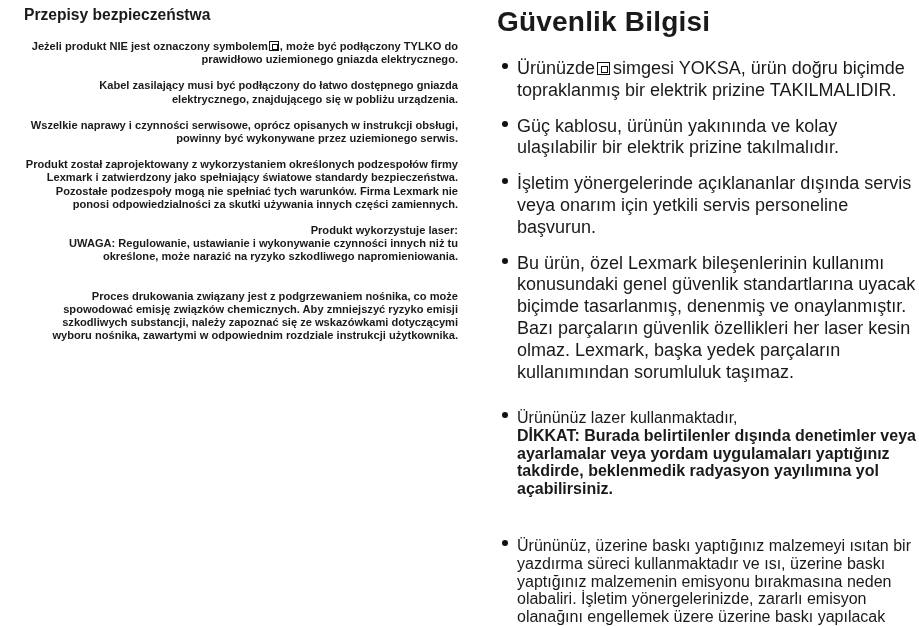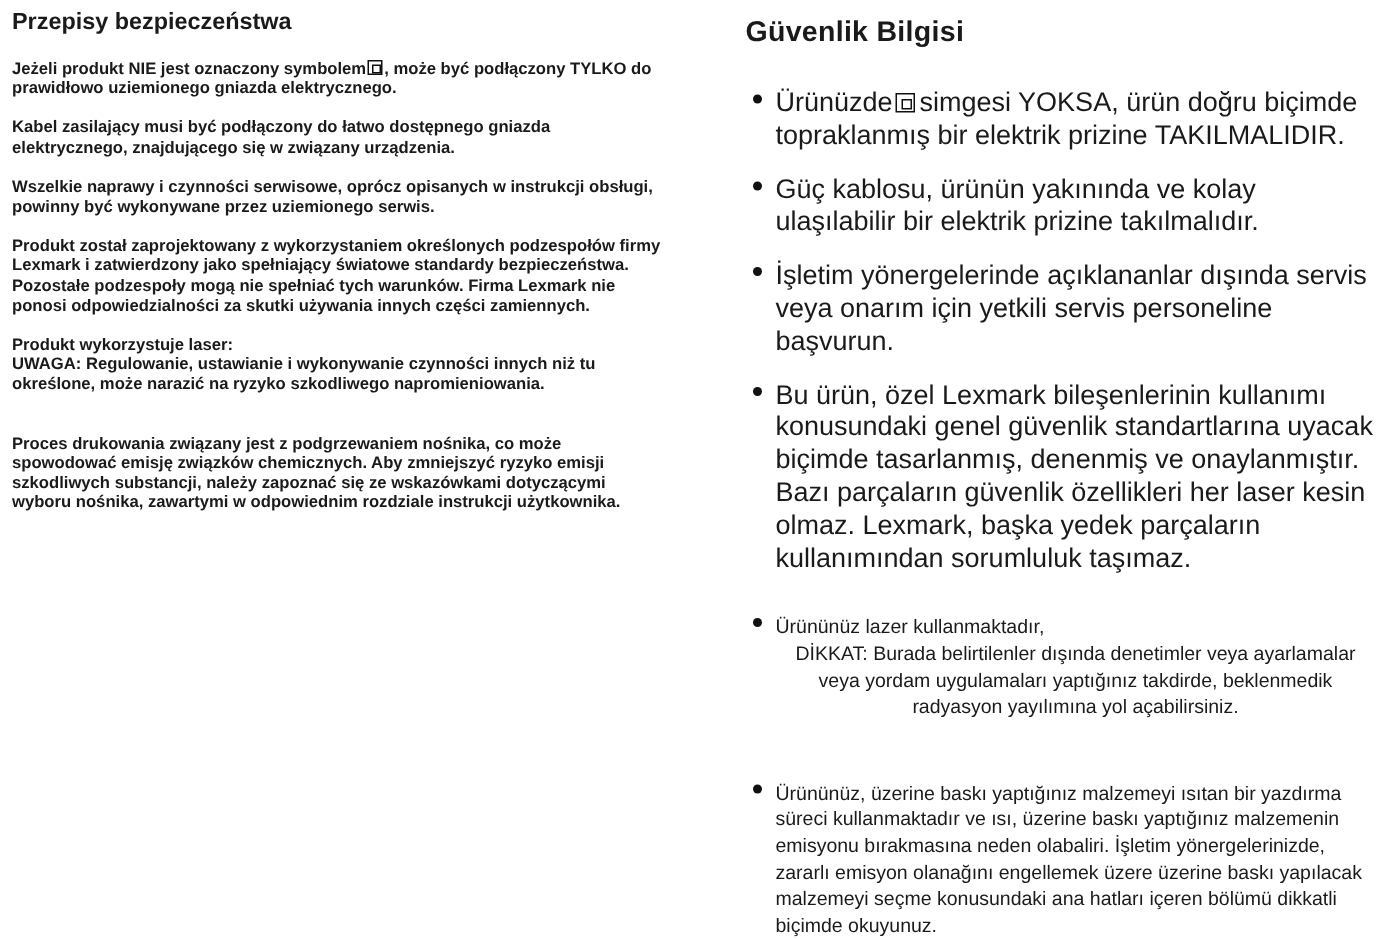--- a/index.html
+++ b/index.html
@@ -1,69 +1,69 @@
 <!DOCTYPE html>
 <html><head>
   <meta charset="utf-8">
   <style>
     html, body { margin: 0; padding: 0; background: #ffffff; }
     body { width: 919px; height: 626px; position: relative; overflow: hidden; color: #111; }
     .col-left {
-      position: absolute; left: 8px; top: 6px; width: 450px;
+      position: absolute; left: 24px; top: 6px; width: 450px;
       font-family: "Liberation Sans", sans-serif; font-size: 11.1px; line-height: 13.2px;
       font-weight: bold; color: #1a1a1a;
     }
     .col-left h1 {
       font-size: 15.6px; margin: 0 0 16px 0; font-weight: bold; line-height: 18px;
     }
-    .col-left p { margin: 0 16px 13px 0; }
+    .col-left p { margin: 0 16px 13px 0; text-align: right; }
     .col-left p.gap { margin-bottom: 26px; }
     .sym {
       display: inline-block; width: 10px; height: 10px; border: 1px solid #111;
       position: relative; vertical-align: -1px; box-sizing: border-box; margin: 0 1px;
     }
     .sym::after {
       content: ""; position: absolute; left: 2px; top: 2px; width: 4px; height: 4px; border: 1px solid #111;
     }
     .col-right {
       position: absolute; left: 497px; top: 8px; width: 420px;
       font-family: "Liberation Sans", sans-serif; color: #1a1a1a;
     }
     .col-right h1 {
-      font-size: 19px; font-weight: bold; margin: 0 0 22px 0; line-height: 28px; letter-spacing: 0.2px;
+      font-size: 28px; font-weight: bold; margin: 0 0 22px 0; line-height: 28px; letter-spacing: 0.2px;
     }
     .col-right ul { list-style: none; margin: 0; padding: 0; }
     .col-right li {
       position: relative; padding-left: 20px; font-size: 18px; line-height: 21.8px; margin-bottom: 14px;
     }
     .col-right li .bullet {
       position: absolute; left: 5px; top: 5px; width: 6px; height: 6px; border-radius: 50%; background: #111;
     }
-    .col-right li.small { font-size: 13px; line-height: 17.6px; }
+    .col-right li.small { font-size: 16px; line-height: 17.6px; }
     .col-right li.small .bullet { top: 3px; }
     .col-right li.gap-top { margin-top: 26px; }
     .col-right li.gap-top2 { margin-top: 40px; }
     .col-right .sym-r {
       display: inline-block; width: 13px; height: 13px; border: 1px solid #111; box-sizing: border-box;
       position: relative; vertical-align: -1px; margin: 0 3px 0 2px;
     }
     .col-right .sym-r::after {
       content: ""; position: absolute; left: 3px; top: 3px; width: 5px; height: 5px; border: 1px solid #111;
     }
-    .b { font-weight: normal; display: block; text-align: center; }
+    .b { font-weight: bold; display: block; }
   </style>
 </head>
 <body>
 
 <div class="col-left">
   <h1>Przepisy bezpieczeństwa</h1>
   <p>
     <span>Jeżeli produkt NIE jest oznaczony symbolem</span><span class="sym"></span><span>, może być podłączony TYLKO do prawidłowo uziemionego gniazda elektrycznego.</span>
   </p>
-  <p>Kabel zasilający musi być podłączony do łatwo dostępnego gniazda elektrycznego, znajdującego się w związany urządzenia.</p>
+  <p>Kabel zasilający musi być podłączony do łatwo dostępnego gniazda elektrycznego, znajdującego się w pobliżu urządzenia.</p>
   <p>Wszelkie naprawy i czynności serwisowe, oprócz opisanych w instrukcji obsługi, powinny być wykonywane przez uziemionego serwis.</p>
   <p>Produkt został zaprojektowany z wykorzystaniem określonych podzespołów firmy Lexmark i zatwierdzony jako spełniający światowe standardy bezpieczeństwa. Pozostałe podzespoły mogą nie spełniać tych warunków. Firma Lexmark nie ponosi odpowiedzialności za skutki używania innych części zamiennych.</p>
   <p class="gap">
     <span>Produkt wykorzystuje laser:</span><br>
     <span>UWAGA: Regulowanie, ustawianie i wykonywanie czynności innych niż tu określone, może narazić na ryzyko szkodliwego napromieniowania.</span>
   </p>
   <p>Proces drukowania związany jest z podgrzewaniem nośnika, co może spowodować emisję związków chemicznych. Aby zmniejszyć ryzyko emisji szkodliwych substancji, należy zapoznać się ze wskazówkami dotyczącymi wyboru nośnika, zawartymi w odpowiednim rozdziale instrukcji użytkownika.</p>
 </div>
 
 <div class="col-right">

